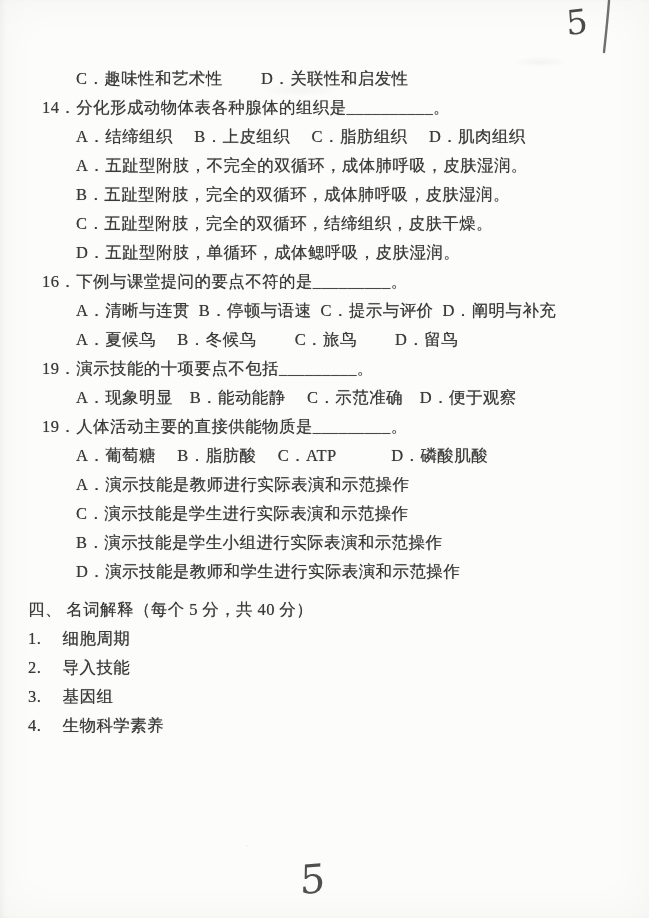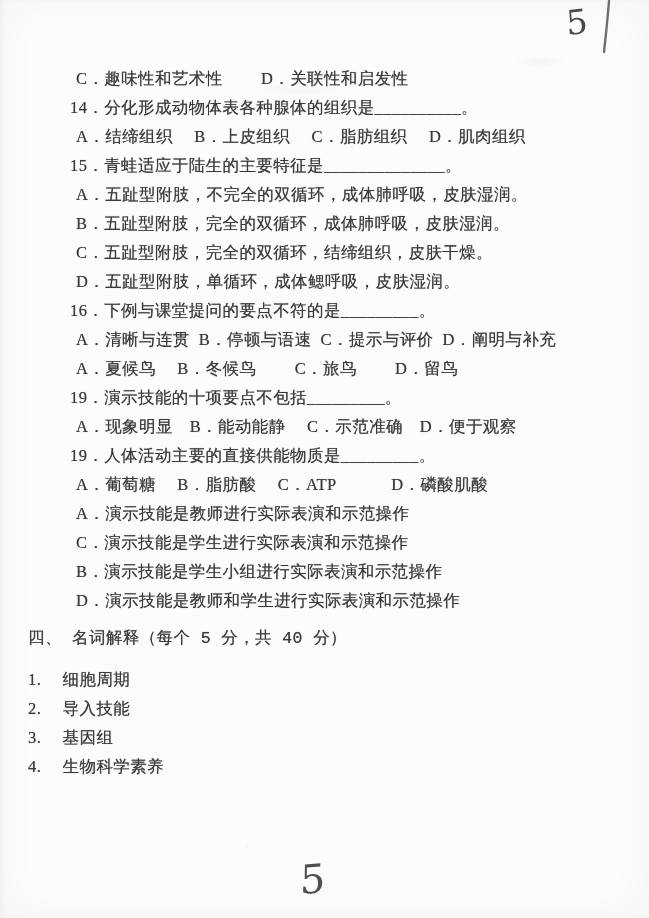--- a/index.html
+++ b/index.html
@@ -19,23 +19,23 @@
     color:#3a3a3a;
   }
   .doc-lines{position:absolute;top:64px;left:0;right:16px;}
   .line{
     white-space:pre;
     height:29px;line-height:29px;
     font-size:16.5px;
     letter-spacing:0.4px;
     text-shadow:0 0 0.7px rgba(70,70,70,0.75);
   }
-  .question{padding-left:70px;}
+  .question{padding-left:42px;}
   .option{padding-left:76px;}
-  .section{padding-left:28px;margin-top:9px;margin-bottom:12px;font-family:Liberation Mono, monospace;}
+  .section{padding-left:28px;margin-top:9px;margin-bottom:0;}
   .term{padding-left:28px;}
   .corner-mark{
     position:absolute;top:0;left:560px;width:70px;height:62px;
   }
   .corner-mark .digit{
     position:absolute;top:2px;left:6px;
     font-size:34px;line-height:40px;color:#4a4a4a;
     transform:rotate(-7deg) skewX(-3deg);
     font-family:"DejaVu Serif",serif;
   }
@@ -56,21 +56,20 @@
     <span class="digit">5</span>
     <svg width="70" height="62" viewBox="0 0 70 62">
       <path d="M49 1 C48 14 46 34 44 52" fill="none" stroke="#565656" stroke-width="2.4" stroke-linecap="round" opacity="0.85"></path>
     </svg>
   </div>
 
   <div class="doc-lines" id="doc-lines">
       <div class="line option">C．趣味性和艺术性　　 D．关联性和启发性</div>
       <div class="line question">14．分化形成动物体表各种腺体的组织是__________。</div>
       <div class="line option">A．结缔组织　 B．上皮组织　 C．脂肪组织　 D．肌肉组织</div>
-      <div class="line question">15．青蛙适应于陆生的主要特征是______________。</div>
       <div class="line option">A．五趾型附肢，不完全的双循环，成体肺呼吸，皮肤湿润。</div>
       <div class="line option">B．五趾型附肢，完全的双循环，成体肺呼吸，皮肤湿润。</div>
       <div class="line option">C．五趾型附肢，完全的双循环，结缔组织，皮肤干燥。</div>
       <div class="line option">D．五趾型附肢，单循环，成体鳃呼吸，皮肤湿润。</div>
       <div class="line question">16．下例与课堂提问的要点不符的是_________。</div>
       <div class="line option">A．清晰与连贯  B．停顿与语速  C．提示与评价  D．阐明与补充</div>
       <div class="line option">A．夏候鸟　 B．冬候鸟　　 C．旅鸟　　 D．留鸟</div>
       <div class="line question">19．演示技能的十项要点不包括_________。</div>
       <div class="line option">A．现象明显　B．能动能静　 C．示范准确　D．便于观察</div>
       <div class="line question">19．人体活动主要的直接供能物质是_________。</div>

